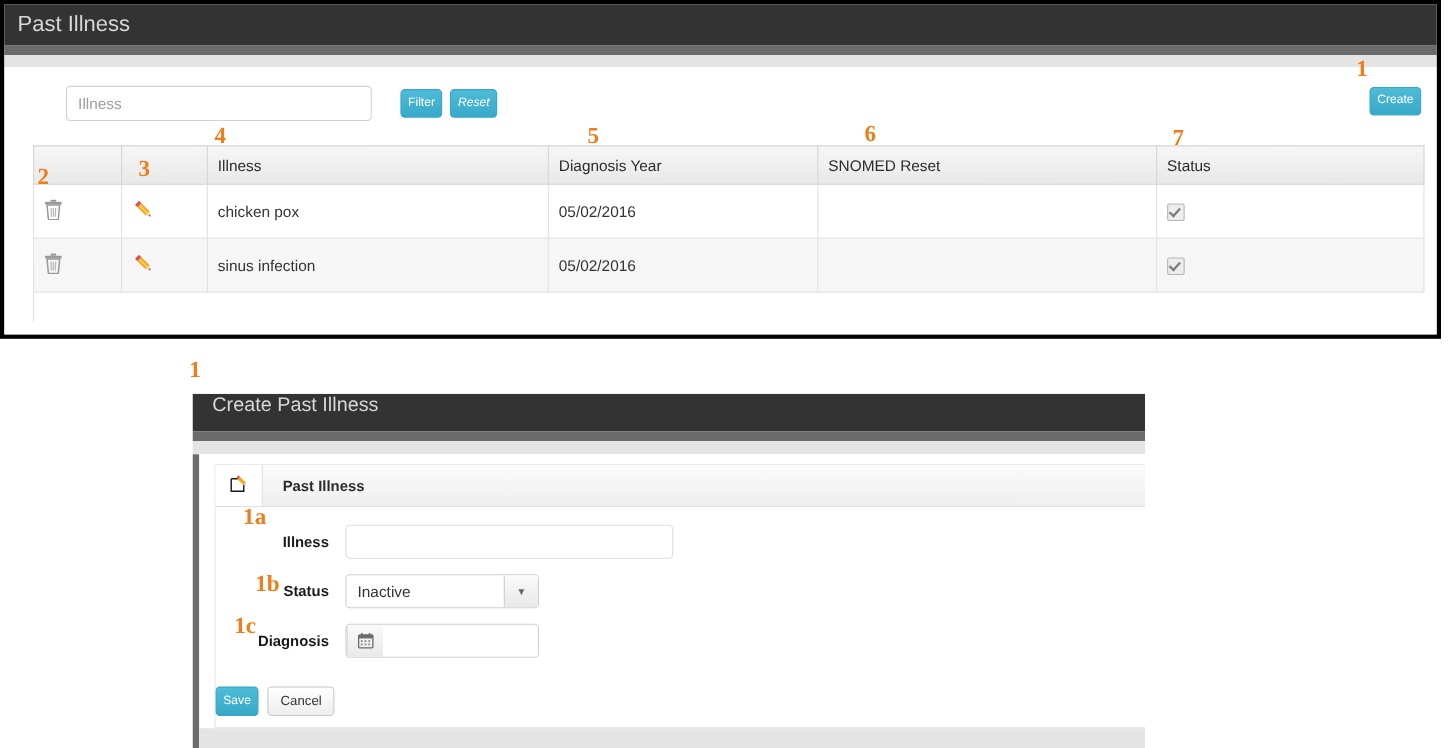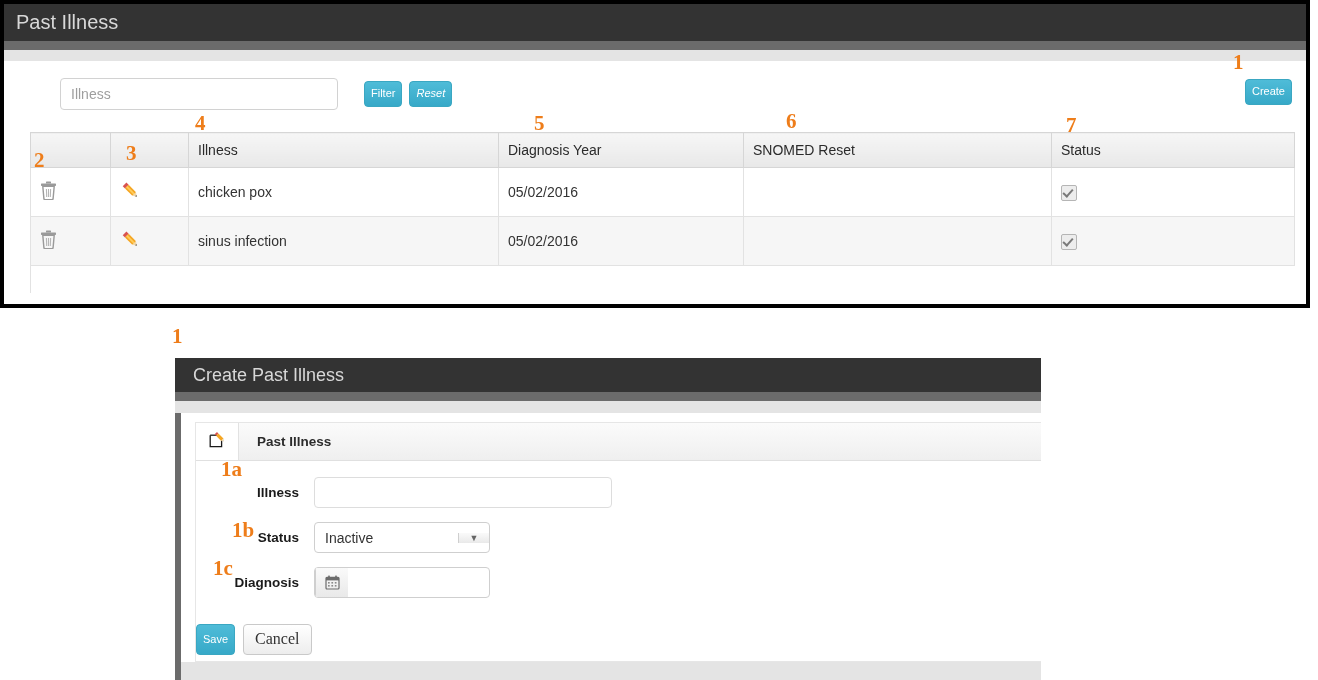--- a/index.html
+++ b/index.html
@@ -95,25 +95,25 @@
     cursor: pointer;
     line-height: 1;
     font-family: "Liberation Sans", sans-serif;
   }
   .btn-gray {
     background: #f7f7f7;
     background-image: linear-gradient(#ffffff, #ededed);
     border: 1px solid #c9c9c9;
     border-radius: 4px;
     color: #333;
-    font-size: 16px;
+    font-size: 12px;
     padding: 6px 11px 7px;
     cursor: pointer;
     line-height: 1;
-    font-family: Liberation Serif, serif;
+    font-family: Liberation Sans, sans-serif;
   }
   .filter-row .btn-blue + .btn-blue { margin-left: 7px; font-style: italic; }
   .filter-row .btn-blue:first-of-type { margin-left: 26px; }
 
   #create-button {
     position: absolute;
     right: 14px;
     top: 18px;
   }
 
@@ -194,21 +194,21 @@
     height: 322px;
     background: #ffffff;
     overflow: hidden;
   }
   .modal-titlebar {
     height: 34px;
     background: #333333;
     color: #d8d8d8;
     font-size: 18px;
     display: flex;
-    align-items: center;
+    align-items: flex-start;
     padding-left: 18px;
     box-sizing: border-box;
   }
   .modal-subbar { height: 9px; background: #6b6b6b; }
   .modal-graybar { height: 12px; background: #e4e4e4; }
   .modal-body {
     position: relative;
     background: #ffffff;
     height: calc(100% - 55px);
     border-left: 6px solid #6b6b6b;
@@ -283,21 +283,20 @@
   }
   .select-wrap {
     display: flex;
     width: 176px;
     height: 31px;
     border: 1px solid #cfcfcf;
     border-radius: 4px;
     overflow: hidden;
     background: #fff;
     box-sizing: border-box;
-    align-items: center;
   }
   .select-value {
     flex: 1;
     display: flex;
     align-items: center;
     padding-left: 10px;
     font-size: 14px;
     color: #333;
   }
   .select-arrow {

